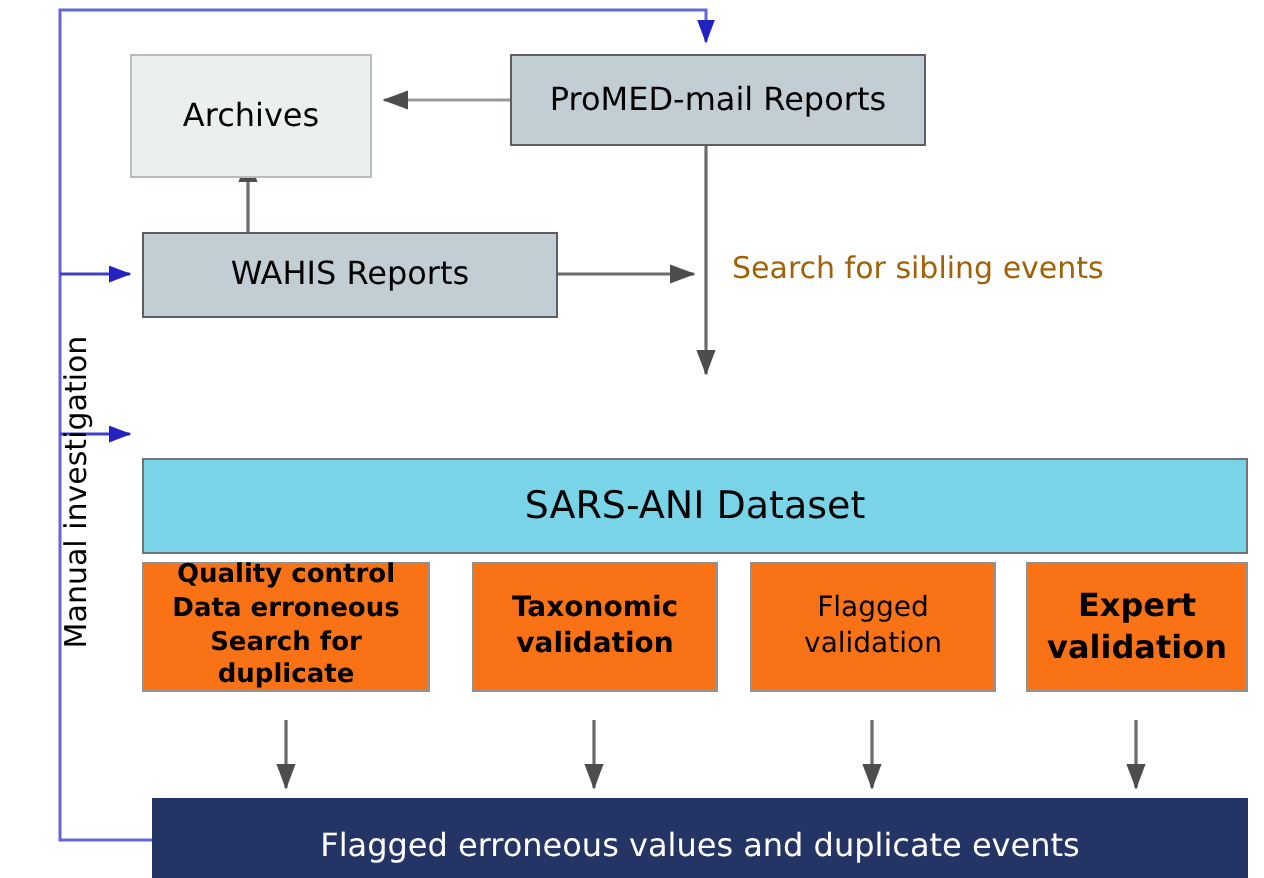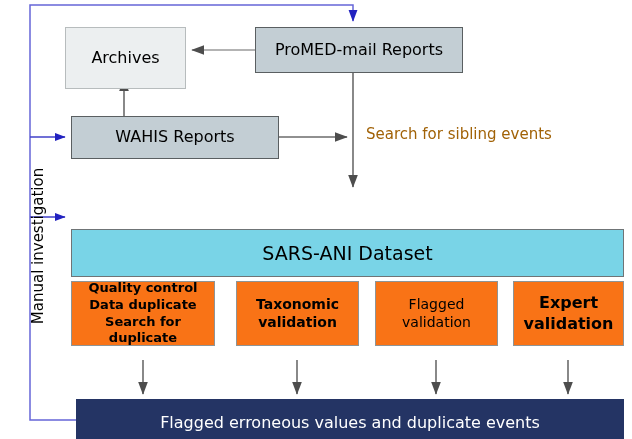--- a/index.html
+++ b/index.html
@@ -188,21 +188,21 @@
 
   <div class="edge-label">Search for sibling events</div>
 
   <div class="node node-dataset">
     <span>SARS-ANI Dataset</span>
   </div>
 
   <div class="node node-check node-qc">
     <span>
       <span class="stack">Quality control</span>
-      <span class="stack">Data duplicate</span>
+      <span class="stack">Data erroneous</span>
       <span class="stack">Search for duplicate</span>
     </span>
   </div>
 
   <div class="node node-check node-tax">
     <span>
       <span class="stack">Taxonomic</span>
       <span class="stack">validation</span>
     </span>
   </div>

